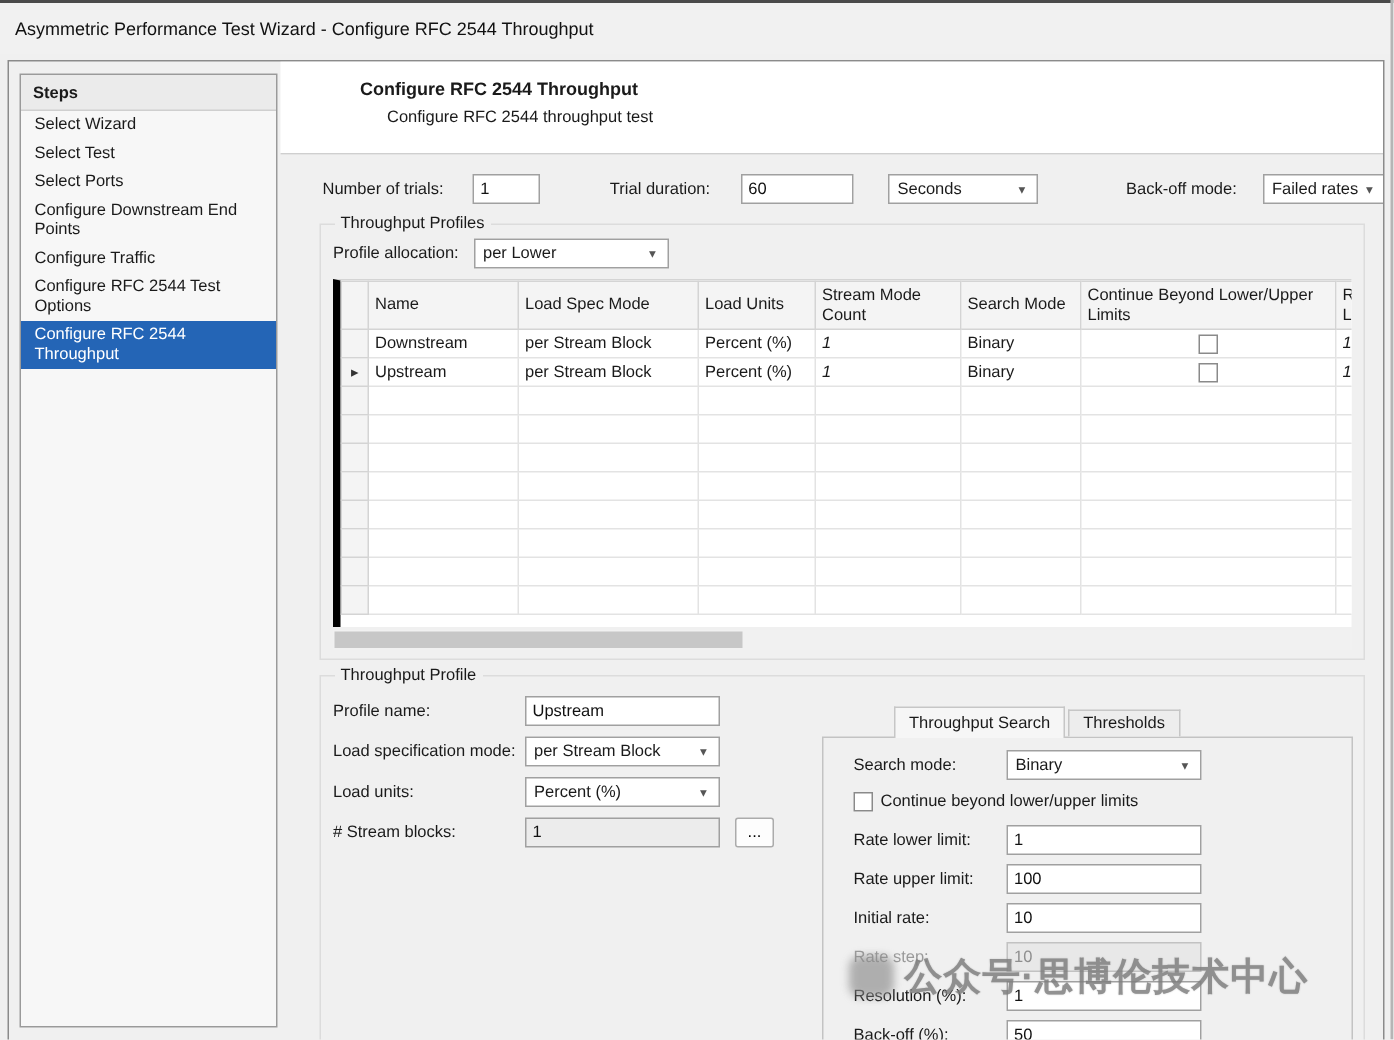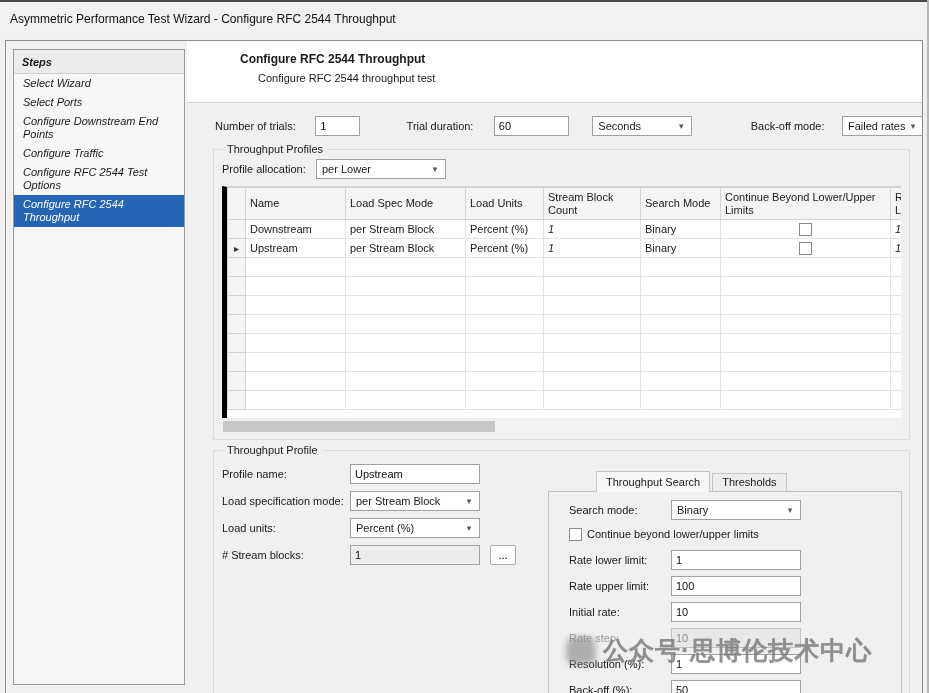--- a/index.html
+++ b/index.html
@@ -14,21 +14,21 @@
   .top-edge { position:absolute; left:0; top:0; width:929px; height:2px; background:#4a4a4a; }
   .titlebar { position:absolute; left:0; top:2px; width:929px; height:34px; background:#f1f1f1; display:flex; align-items:center; padding-left:10px; font-size:12px; color:#111; }
   .right-edge { position:absolute; right:0; top:0; width:2px; height:693px; background:#b5b5b5; }
 
   .dialog {
     position:absolute; left:5px; top:40px; width:918px; height:656px;
     background:#f0f0f0; border:1px solid #8b8b8b; overflow:hidden;
   }
 
   
-  .steps-panel { position:absolute; left:7px; top:8px; width:172px; height:636px; background:#f7f7f7; border:1px solid #9a9a9a;font-style:italic; }
+  .steps-panel { position:absolute; left:7px; top:8px; width:172px; height:636px; background:#f7f7f7; border:1px solid #9a9a9a; }
   .steps-header { height:24px; line-height:24px; padding-left:8px; font-weight:bold; background:#ebebeb; border-bottom:1px solid #cfcfcf; }
   .step-item { padding:3px 8px 3px 9px; line-height:13px; cursor:default; }
   .step-item.selected { background:#2465b6; color:#fff; }
 
   
   .main { position:absolute; left:181px; top:0; width:737px; height:656px; }
   .main-header { position:absolute; left:0; top:0; width:100%; height:62px; background:#ffffff; border-bottom:1px solid #cfcfcf; }
   .page-title { position:absolute; left:53px; top:11px; font-weight:bold; font-size:12px; }
   .page-subtitle { position:absolute; left:71px; top:31px; }
   .content { position:absolute; left:0; top:63px; width:100%; height:593px; background:#f0f0f0; }
@@ -105,20 +105,21 @@
   <span>Asymmetric Performance Test Wizard - Configure RFC 2544 Throughput</span>
 </div>
 <div class="right-edge"></div>
 
 <div class="dialog">
 
   <div class="steps-panel">
     <div class="steps-header">Steps</div>
     <div class="steps-list">
         <div class="step-item">Select Wizard</div>
+        <div class="step-item">Select Test</div>
         <div class="step-item">Select Ports</div>
         <div class="step-item">Configure Downstream End Points</div>
         <div class="step-item">Configure Traffic</div>
         <div class="step-item">Configure RFC 2544 Test Options</div>
         <div class="step-item selected">Configure RFC 2544 Throughput</div>
       </div>
   </div>
 
   <div class="main">
     <div class="main-header">
@@ -164,21 +165,21 @@
                 <col style="width: 80px;">
                 <col style="width: 170px;">
                 <col style="width: 18px;">
               </colgroup>
               <thead>
                 <tr>
                   <th class="selcell"></th>
                   <th>Name</th>
                   <th>Load Spec Mode</th>
                   <th>Load Units</th>
-                  <th>Stream Block Count</th>
+                  <th>Stream Mode Count</th>
                   <th>Search Mode</th>
                   <th>Continue Beyond Lower/Upper Limits</th>
                   <th>R L</th>
                 </tr>
               </thead>
               <tbody>
                 <tr>
                   <td class="selcell"></td>
                   <td>Downstream</td>
                   <td>per Stream Block</td>

